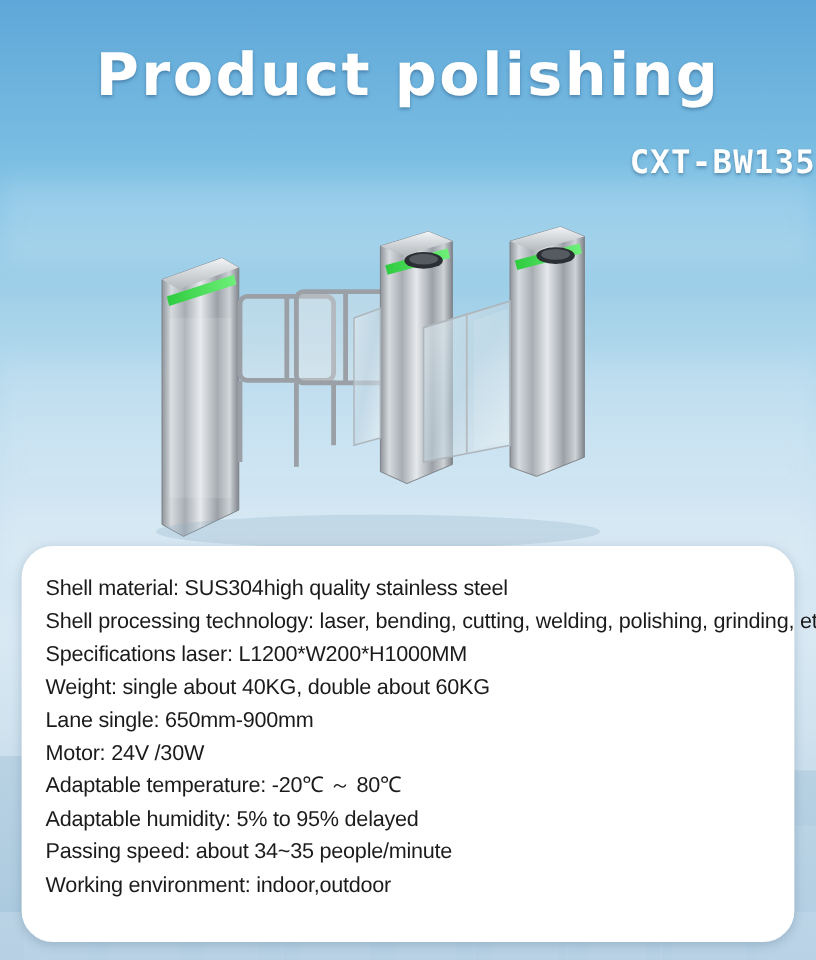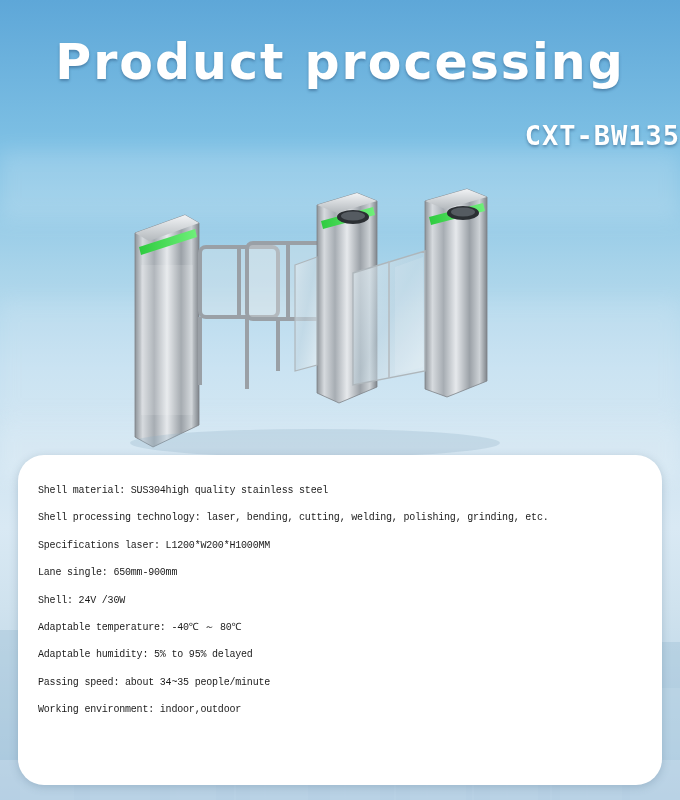--- a/index.html
+++ b/index.html
@@ -102,22 +102,22 @@
     box-shadow: 0 2px 8px rgba(60,90,120,0.25);
     padding: 22px 0 0 0;
     box-sizing: border-box;
   }
   .spec-list {
     list-style: none;
     margin: 0;
     padding: 0 16px 0 20px;
   }
   .spec-list li {
-    font-family: Liberation Mono, monospace;
-    font-size: 10px;
+    font-family: Liberation Sans, sans-serif;
+    font-size: 18px;
     color: #1b1b1b;
     line-height: 27.4px;
     white-space: nowrap;
     letter-spacing: -0.2px;
   }
 </style>
 </head>
 <body>
 
 <div class="page">
@@ -153,21 +153,21 @@
       <rect x="250" y="325" width="58" height="95"></rect>
       <rect x="330" y="300" width="50" height="120"></rect>
       <rect x="410" y="318" width="56" height="102"></rect>
       <rect x="490" y="305" width="48" height="115"></rect>
       <rect x="560" y="322" width="62" height="98"></rect>
       <rect x="630" y="308" width="50" height="112"></rect>
     </g>
     <rect x="0" y="380" width="680" height="40" fill="#c9dcea" opacity="0.7"></rect>
   </svg>
 
-  <div class="title">Product processing</div>
+  <div class="title">Product polishing</div>
   <div class="subtitle">CXT-BW135</div>
 
   <svg class="product-photo" viewBox="0 0 500 300">
     <defs>
       <linearGradient id="steelV" x1="0" y1="0" x2="1" y2="0">
         <stop offset="0%" stop-color="#8e949a"></stop>
         <stop offset="12%" stop-color="#d6dade"></stop>
         <stop offset="30%" stop-color="#a7adb3"></stop>
         <stop offset="50%" stop-color="#e6e9ec"></stop>
         <stop offset="72%" stop-color="#9ba1a7"></stop>
@@ -235,22 +235,23 @@
     </g>
 
     <ellipse cx="220" cy="268" rx="185" ry="14" fill="#8fb0c6" opacity="0.28"></ellipse>
   </svg>
 
   <div class="spec-card">
     <ul class="spec-list">
       <li>Shell material:  SUS304high quality stainless steel</li>
       <li>Shell processing technology: laser, bending, cutting, welding, polishing, grinding, etc.</li>
       <li>Specifications laser: L1200*W200*H1000MM</li>
+      <li>Weight: single about 40KG, double about 60KG</li>
       <li>Lane single: 650mm-900mm</li>
-      <li>Shell: 24V /30W</li>
-      <li>Adaptable temperature: -40℃ ～ 80℃</li>
+      <li>Motor: 24V /30W</li>
+      <li>Adaptable temperature: -20℃ ～ 80℃</li>
       <li>Adaptable humidity: 5% to 95% delayed</li>
       <li>Passing speed: about 34~35 people/minute</li>
       <li>Working environment: indoor,outdoor</li>
     </ul>
   </div>
 
 </div>
 
 </body></html>

